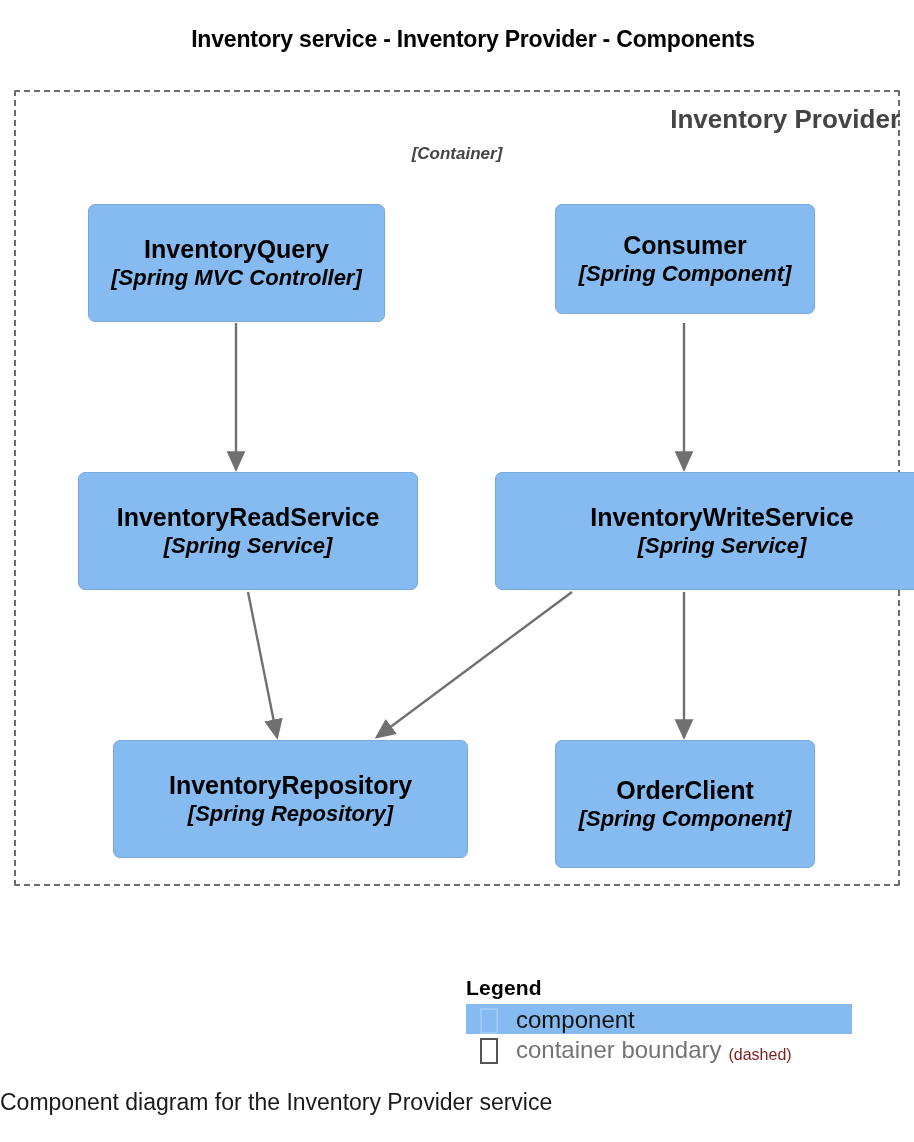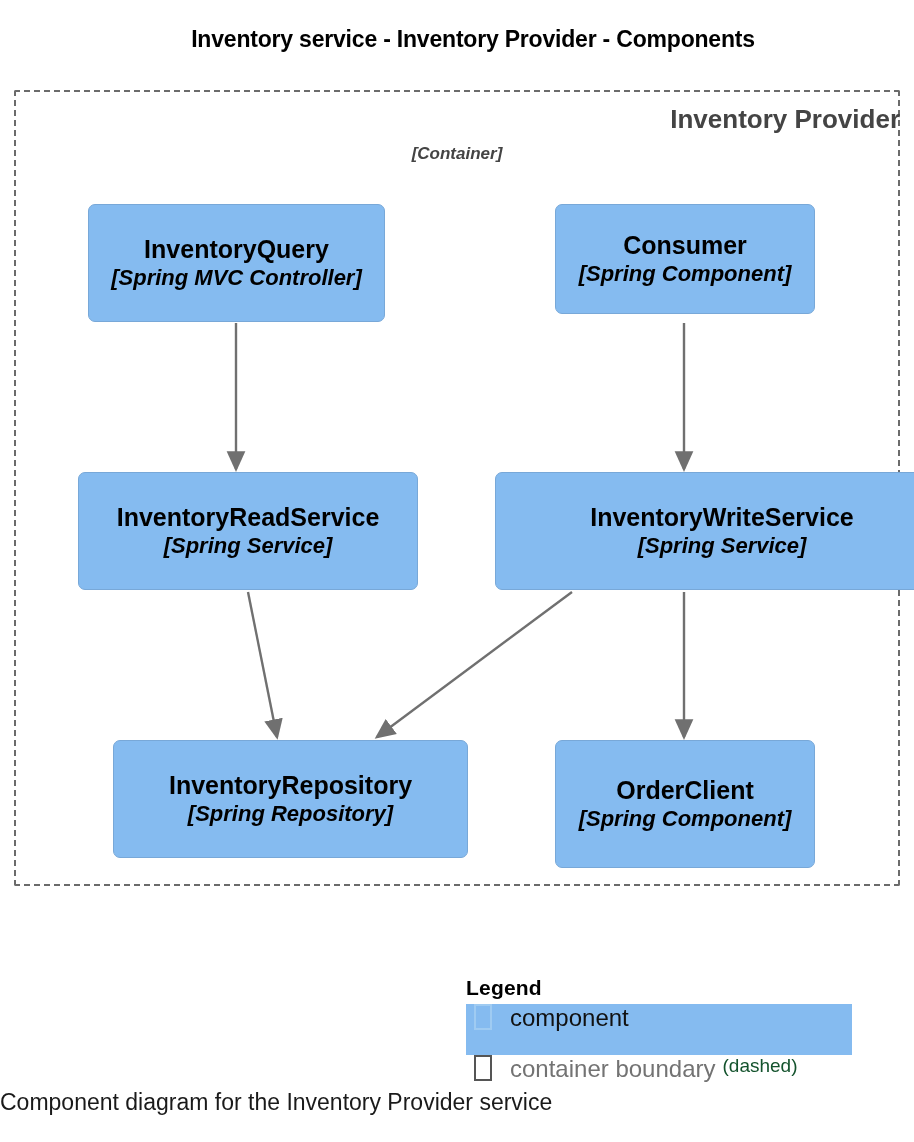--- a/index.html
+++ b/index.html
@@ -125,23 +125,23 @@
   }
   .legend-title {
     font-size: 21px;
     font-weight: bold;
     color: #000000;
     letter-spacing: 0.2px;
     margin-bottom: 4px;
   }
   .legend-row {
     display: flex;
-    align-items: flex-start;
-    height: 51px;
-    padding-left: 8px;
+    align-items: flex-end;
+    height: 30px;
+    padding-left: 14px;
     box-sizing: border-box;
   }
   .legend-row.component-row { background: #85bbf0; }
   .legend-row.boundary-row  { background: #ffffff; }
 
   .legend-glyph {
     width: 18px;
     height: 26px;
     box-sizing: border-box;
     flex: 0 0 auto;
@@ -150,22 +150,22 @@
   .legend-glyph.glyph-on-blue   { border: 2px solid #9fcbf2; background: transparent; }
   .legend-glyph.glyph-on-white  { border: 2px solid #555555; background: transparent; }
 
   .legend-label {
     font-size: 24px;
     color: #737373;
     white-space: nowrap;
   }
   .legend-row.component-row .legend-label { color: #111111; }
   .legend-note {
-    font-size: 19px;
-    color: #14532d;
+    font-size: 16px;
+    color: #7f1d1d;
     margin-left: 7px;
   }
 
   
   .diagram-caption {
     position: absolute;
     left: 0;
     top: 1089px;
     width: 914px;
     text-align: left;

